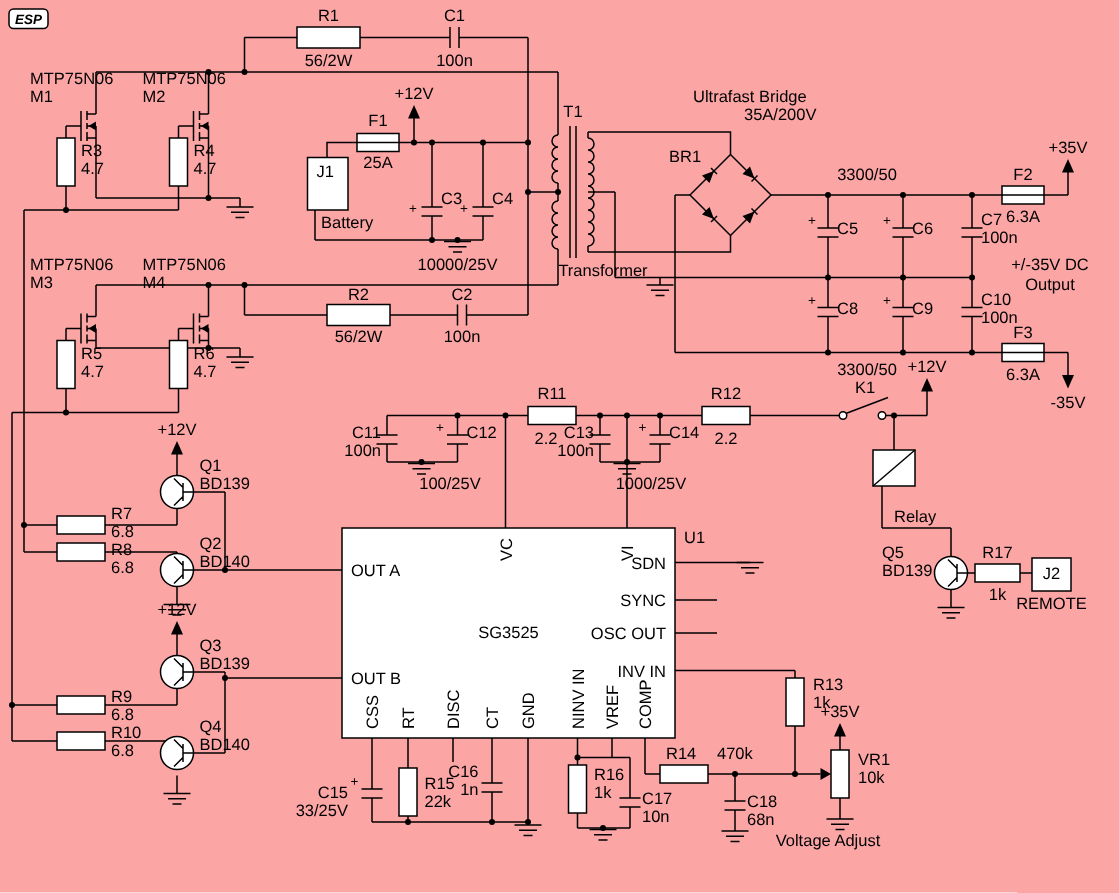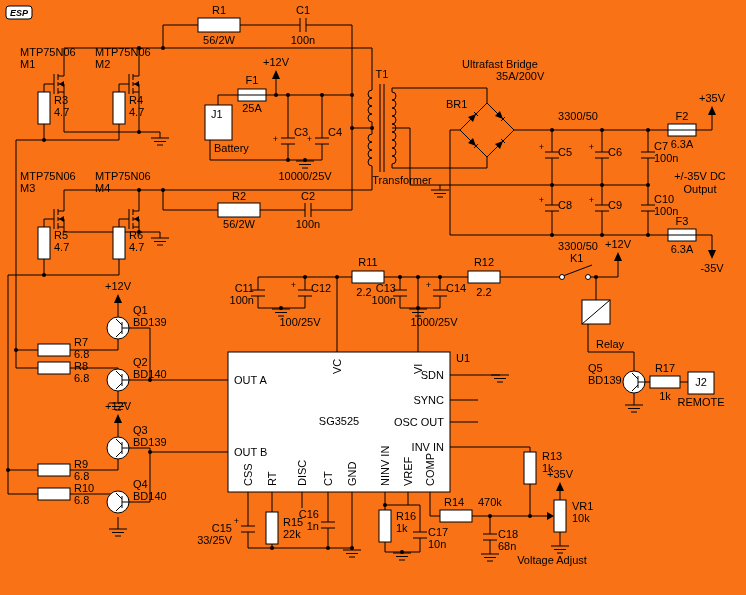--- a/index.html
+++ b/index.html
@@ -1,16 +1,16 @@
 <!DOCTYPE html>
 <html><head>
 <meta charset="utf-8">
 <style>
   html,body{margin:0;padding:0;background:#fff;}
-  #stage{width:746px;height:595px;position:relative;background:#f97316;}
+  #stage{width:746px;height:595px;position:relative;background:#fca5a5;}
   svg{display:block;}
   .w{stroke:#000;stroke-width:1;fill:none;}
   .bx{fill:#fff;stroke:#000;stroke-width:1;}
   .dt{fill:#000;stroke:none;}
   .tri{fill:#000;stroke:none;}
   text{font-family:"Liberation Sans","DejaVu Sans",sans-serif;font-size:11px;fill:#000;}
   .m{text-anchor:middle;} .e{text-anchor:end;}
   .s9{font-size:9px;}
   .logo{font-size:9px;font-weight:bold;font-style:italic;}
 </style>

